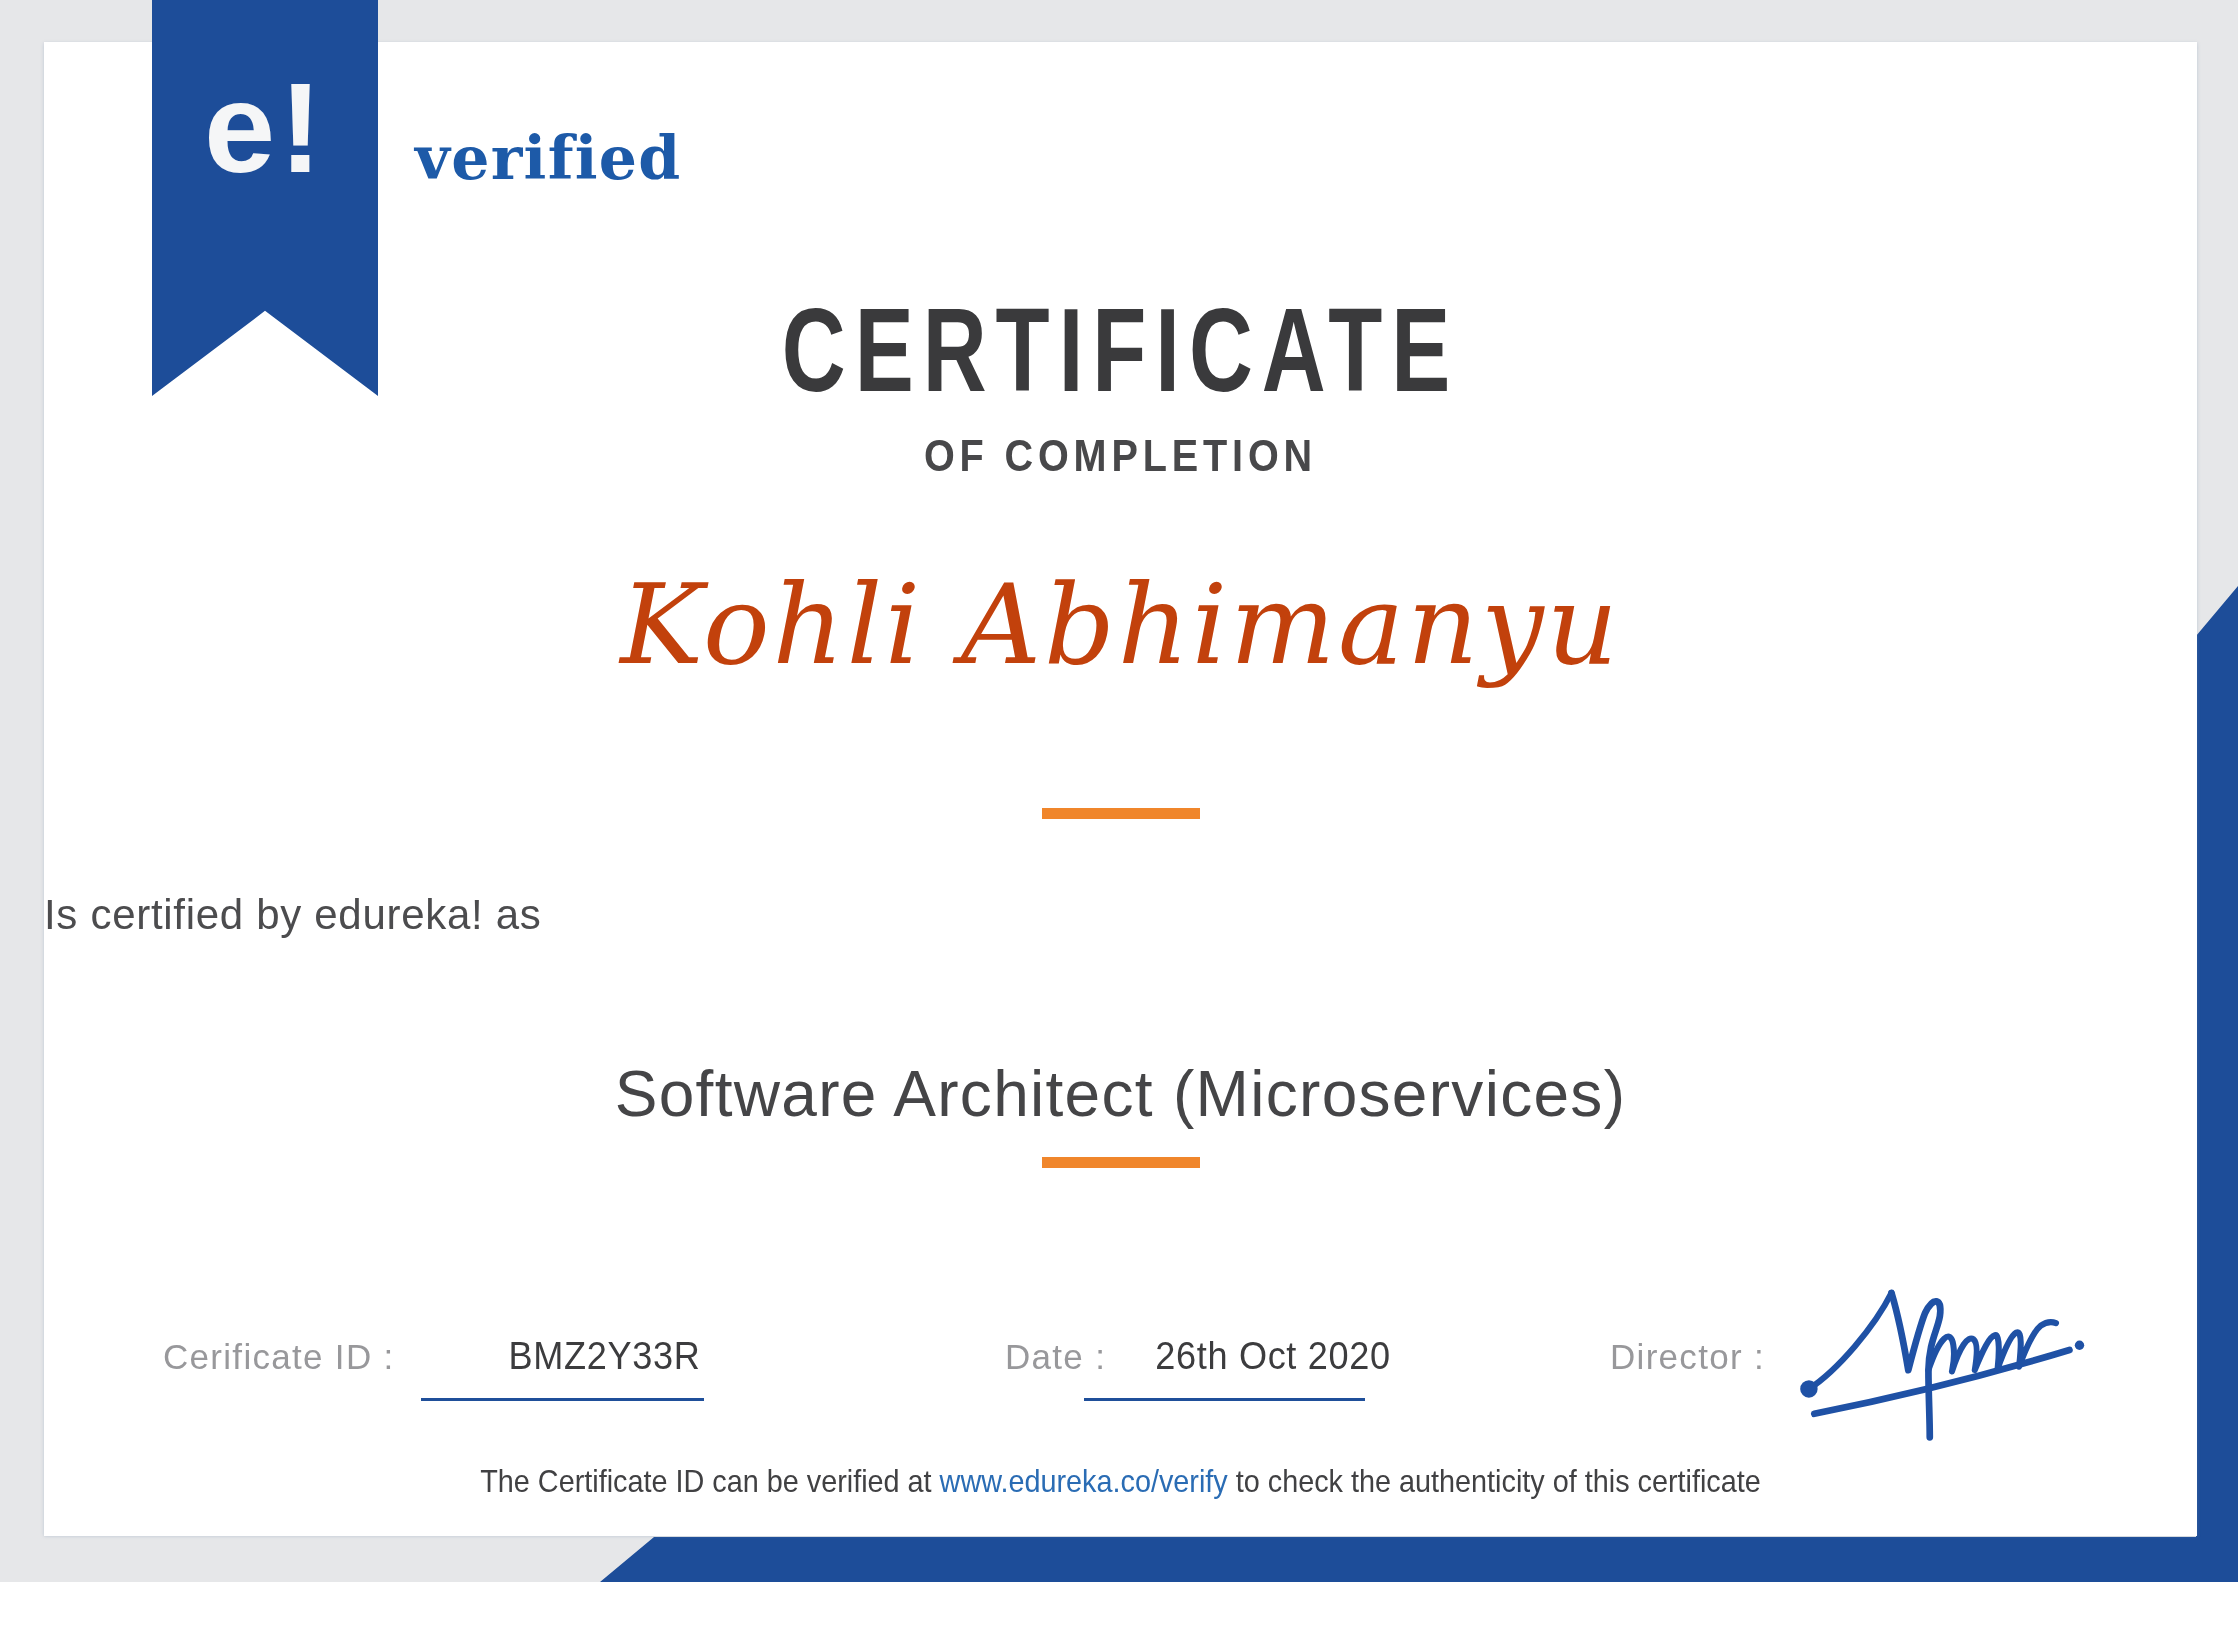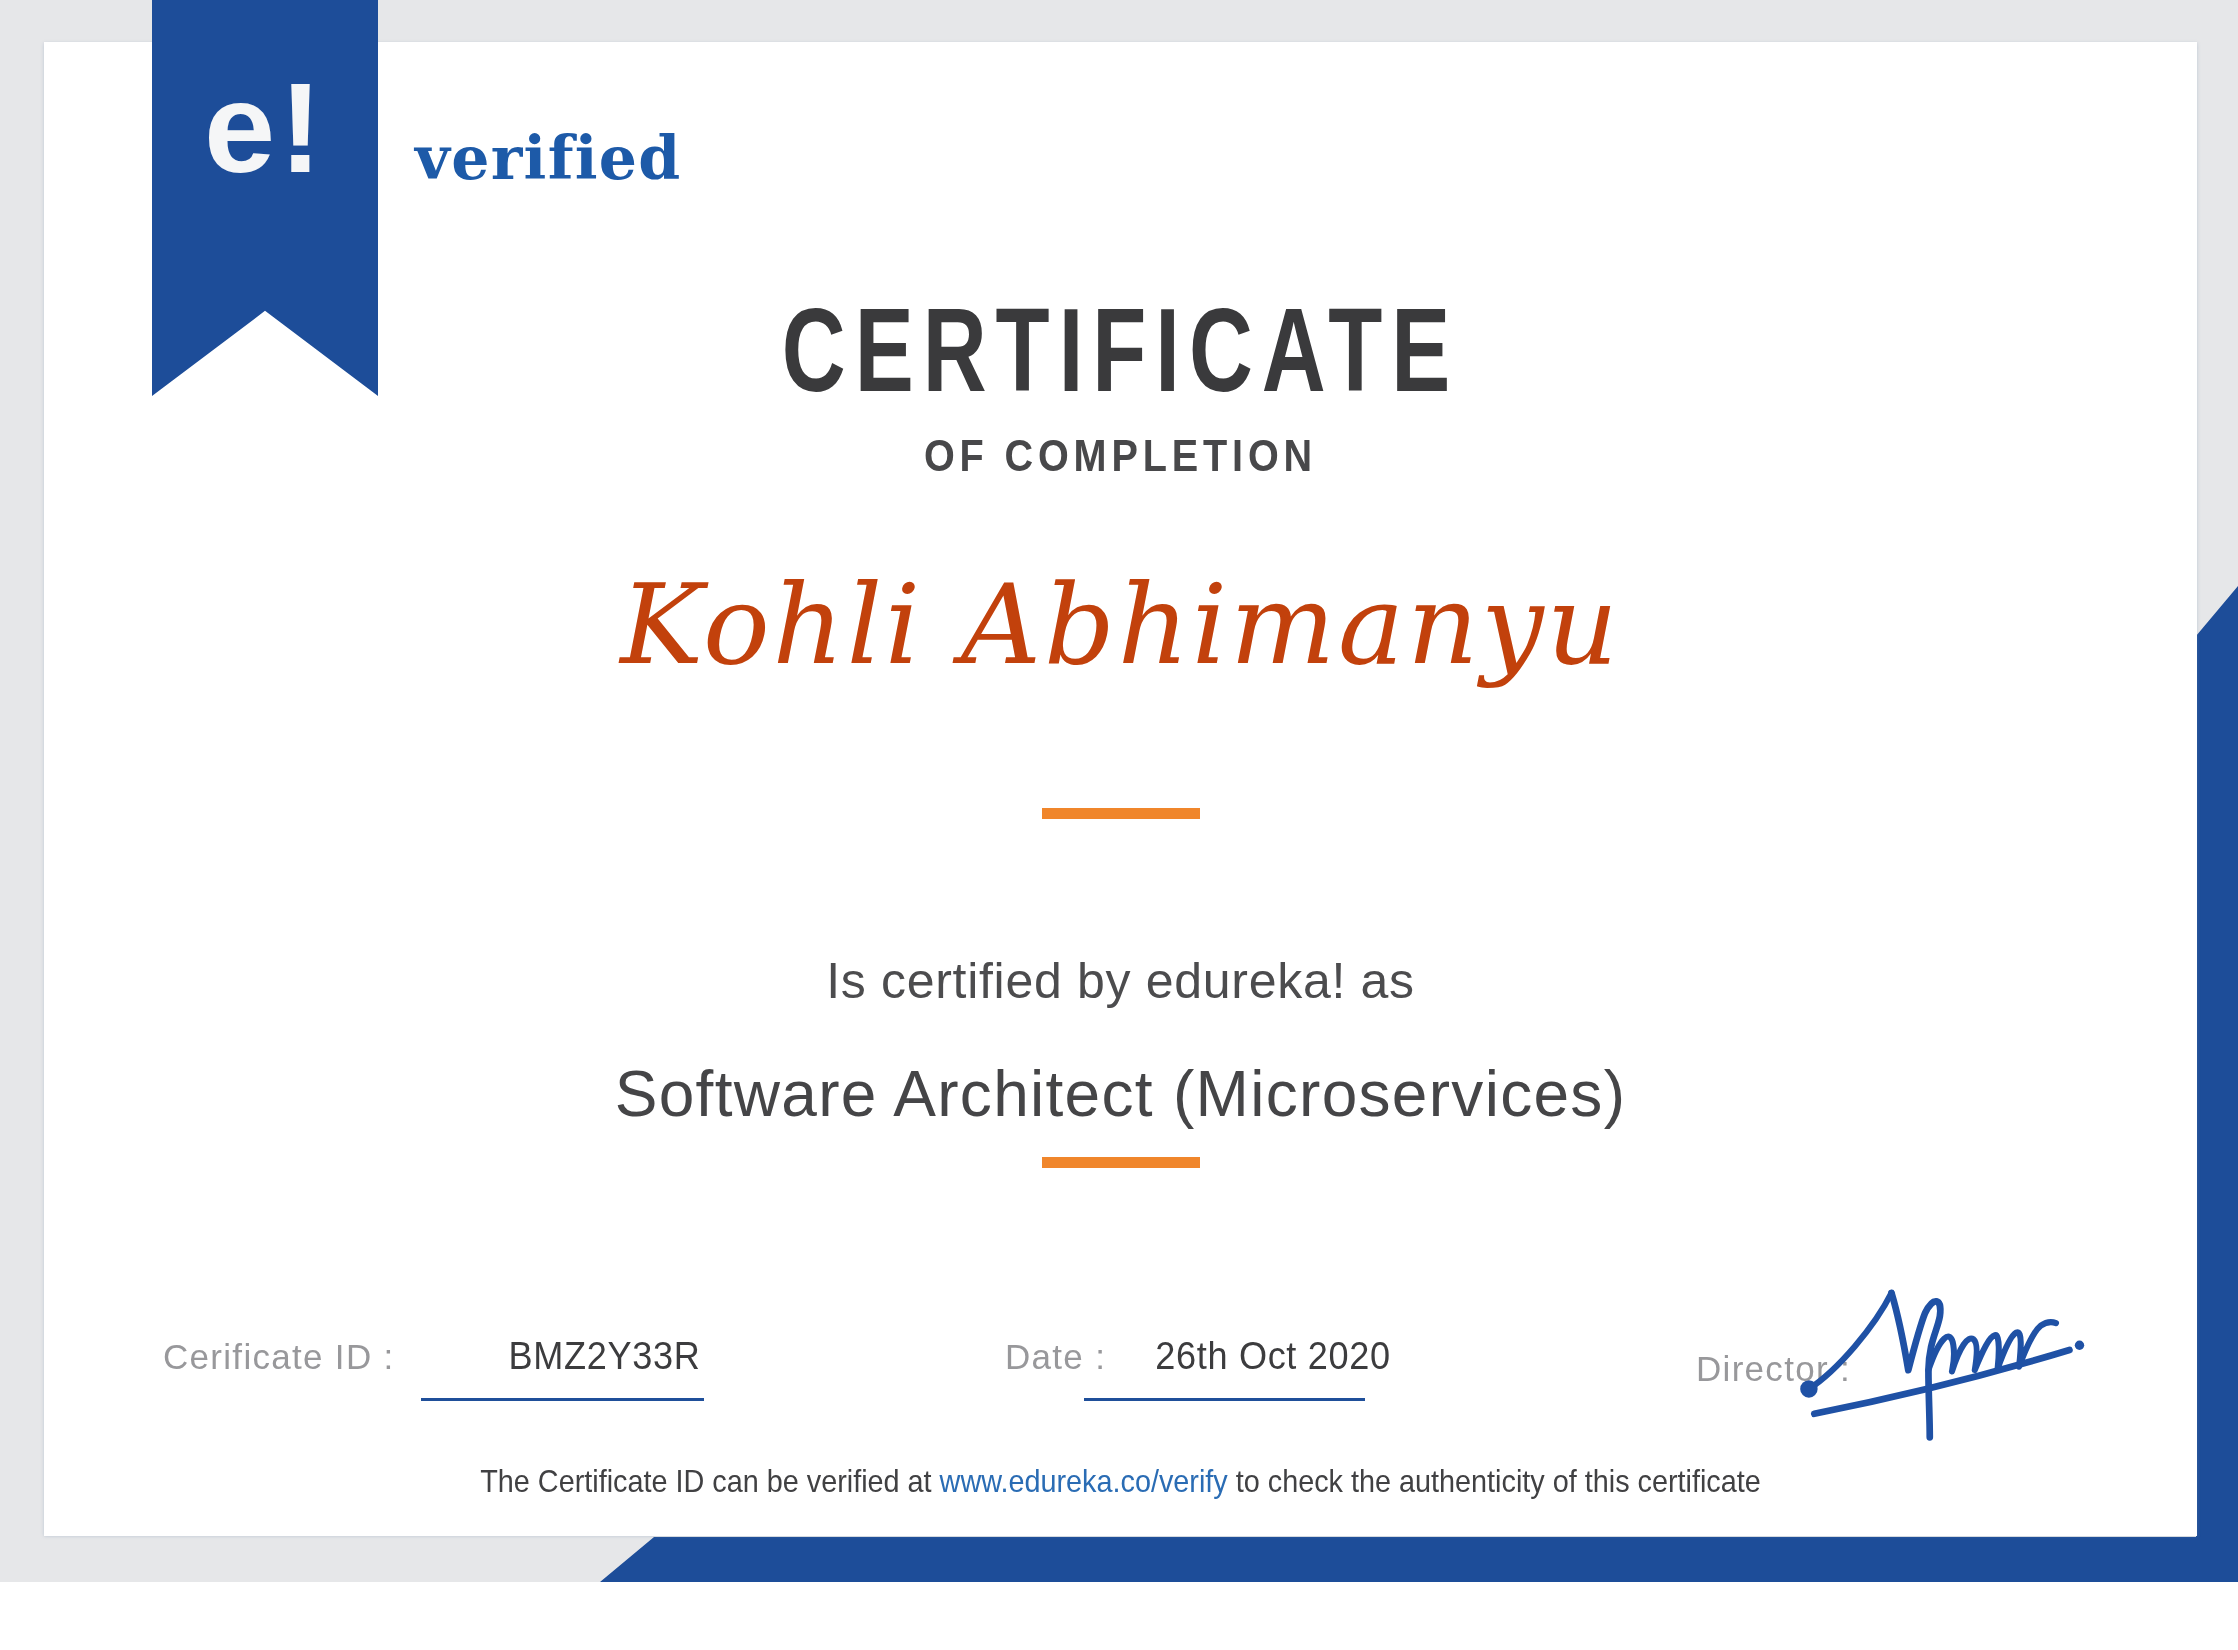--- a/index.html
+++ b/index.html
@@ -41,39 +41,39 @@
   }
   .recipient-name{
     position:absolute;left:0;top:516px;width:100%;text-align:center;
     font-family:"DejaVu Serif",serif;font-style:italic;font-size:111px;line-height:1.2;
     color:#c2410c;letter-spacing:2.7px;white-space:nowrap;
   }
   .divider{position:absolute;left:50%;width:158px;height:10.7px;margin-left:-79px;background:#f0862b;}
   .divider-top{top:766px;}
   .divider-bottom{top:1115px;}
   .certified-line{
-    position:absolute;left:0;top:911px;width:100%;text-align:center;
-    font-size:50px;color:#4c4c4e;letter-spacing:0.7px;line-height:1.15;
+    position:absolute;left:0;top:849px;width:100%;
+    font-size:42px;color:#4c4c4e;letter-spacing:0.7px;line-height:1.15;
   }
   .course-title{
     position:absolute;left:0;top:1016px;width:100%;text-align:center;
     font-size:64px;color:#454547;letter-spacing:1.3px;line-height:1.15;white-space:nowrap;
   }
   .footer-label{
     position:absolute;top:1295px;font-size:35px;color:#98989b;letter-spacing:1.3px;line-height:1.15;
   }
   .footer-value{
     position:absolute;top:1293px;font-size:38px;color:#3c3c3e;letter-spacing:0.7px;line-height:1.15;
     text-align:center;transform:scaleX(0.95);transform-origin:50% 50%;white-space:nowrap;
   }
   .id-label{left:119px;}
   .id-value{left:386px;width:349px;}
   .date-label{left:961px;text-align:center;}
   .date-value{left:1051px;width:356px;}
-  .director-label{left:1652px;margin-top:12px;}
+  .director-label{left:1566px;}
   .value-underline{position:absolute;top:1356px;height:2.7px;background:#1f4f9a;}
   .id-underline{left:377px;width:283px;}
   .date-underline{left:1040px;width:281px;}
   .signature{position:absolute;left:1740px;top:1214px;width:309px;height:188px;}
   .verify-line{
     position:absolute;left:0;top:1420px;width:100%;text-align:center;
     font-size:32px;color:#414143;line-height:1.2;
     transform:scaleX(0.9);transform-origin:50% 50%;white-space:nowrap;
   }
   .verify-link{color:#2a6cb4;cursor:pointer;}

